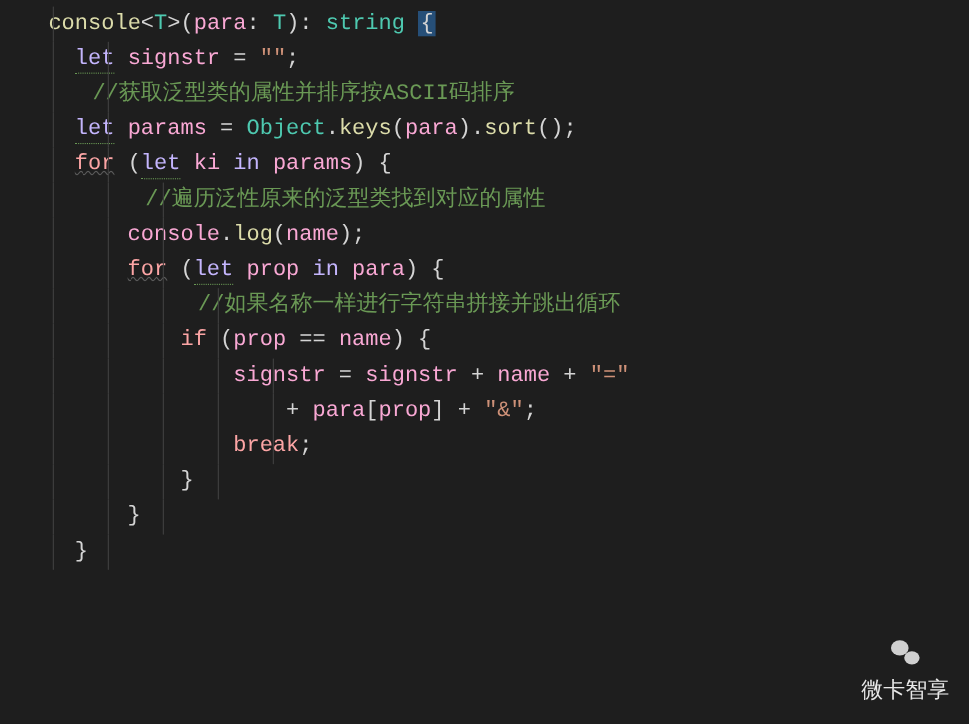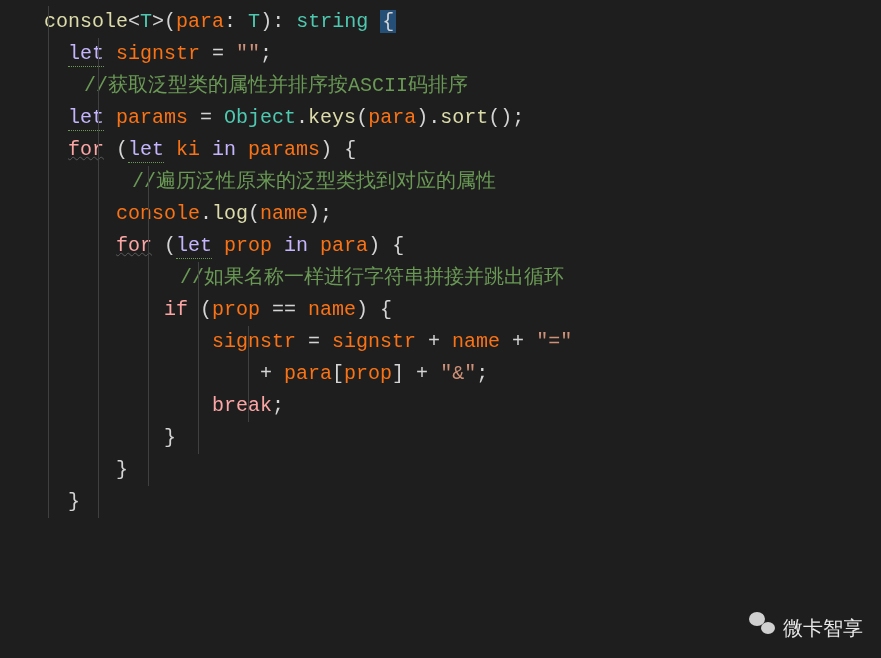--- a/index.html
+++ b/index.html
@@ -26,21 +26,21 @@
     bottom: 0;
     width: 1px;
   }
   .ig1 { left: 28px; }
   .ig2 { left: 78px; }
   .ig3 { left: 128px; }
   .ig4 { left: 178px; }
   .ig5 { left: 228px; }
   .kw-func { color: #dcdcaa; }
   .kw-type { color: #4ec9b0; }
-  .kw-var  { color: #f97316; }
+  .kw-var  { color: #f9a8d4; }
   .kw-blue { color: #c4b5fd; }
   .kw-ctrl { color: #fca5a5; }
   .kw-str  { color: #ce9178; }
   .kw-comment { color: #6a9955; margin-left: 16px; }
   .punct { color: #d4d4d4; }
   .cursor-block {
     background: #264f78;
     padding: 0 2px;
   }
   .wavy {
@@ -52,21 +52,23 @@
     padding-bottom: 1px;
   }
   .watermark {
     position: absolute;
     bottom: 14px;
     right: 18px;
     color: #e8e8e8;
     font-family: sans-serif;
     font-size: 20px;
     display: flex;
+    align-items: center;
     gap: 8px;
+    flex-direction: column;
   }
   .wx-icon {
     width: 26px;
     height: 22px;
     position: relative;
     display: inline-block;
   }
   .wx-icon::before, .wx-icon::after {
     content: "";
     position: absolute;

